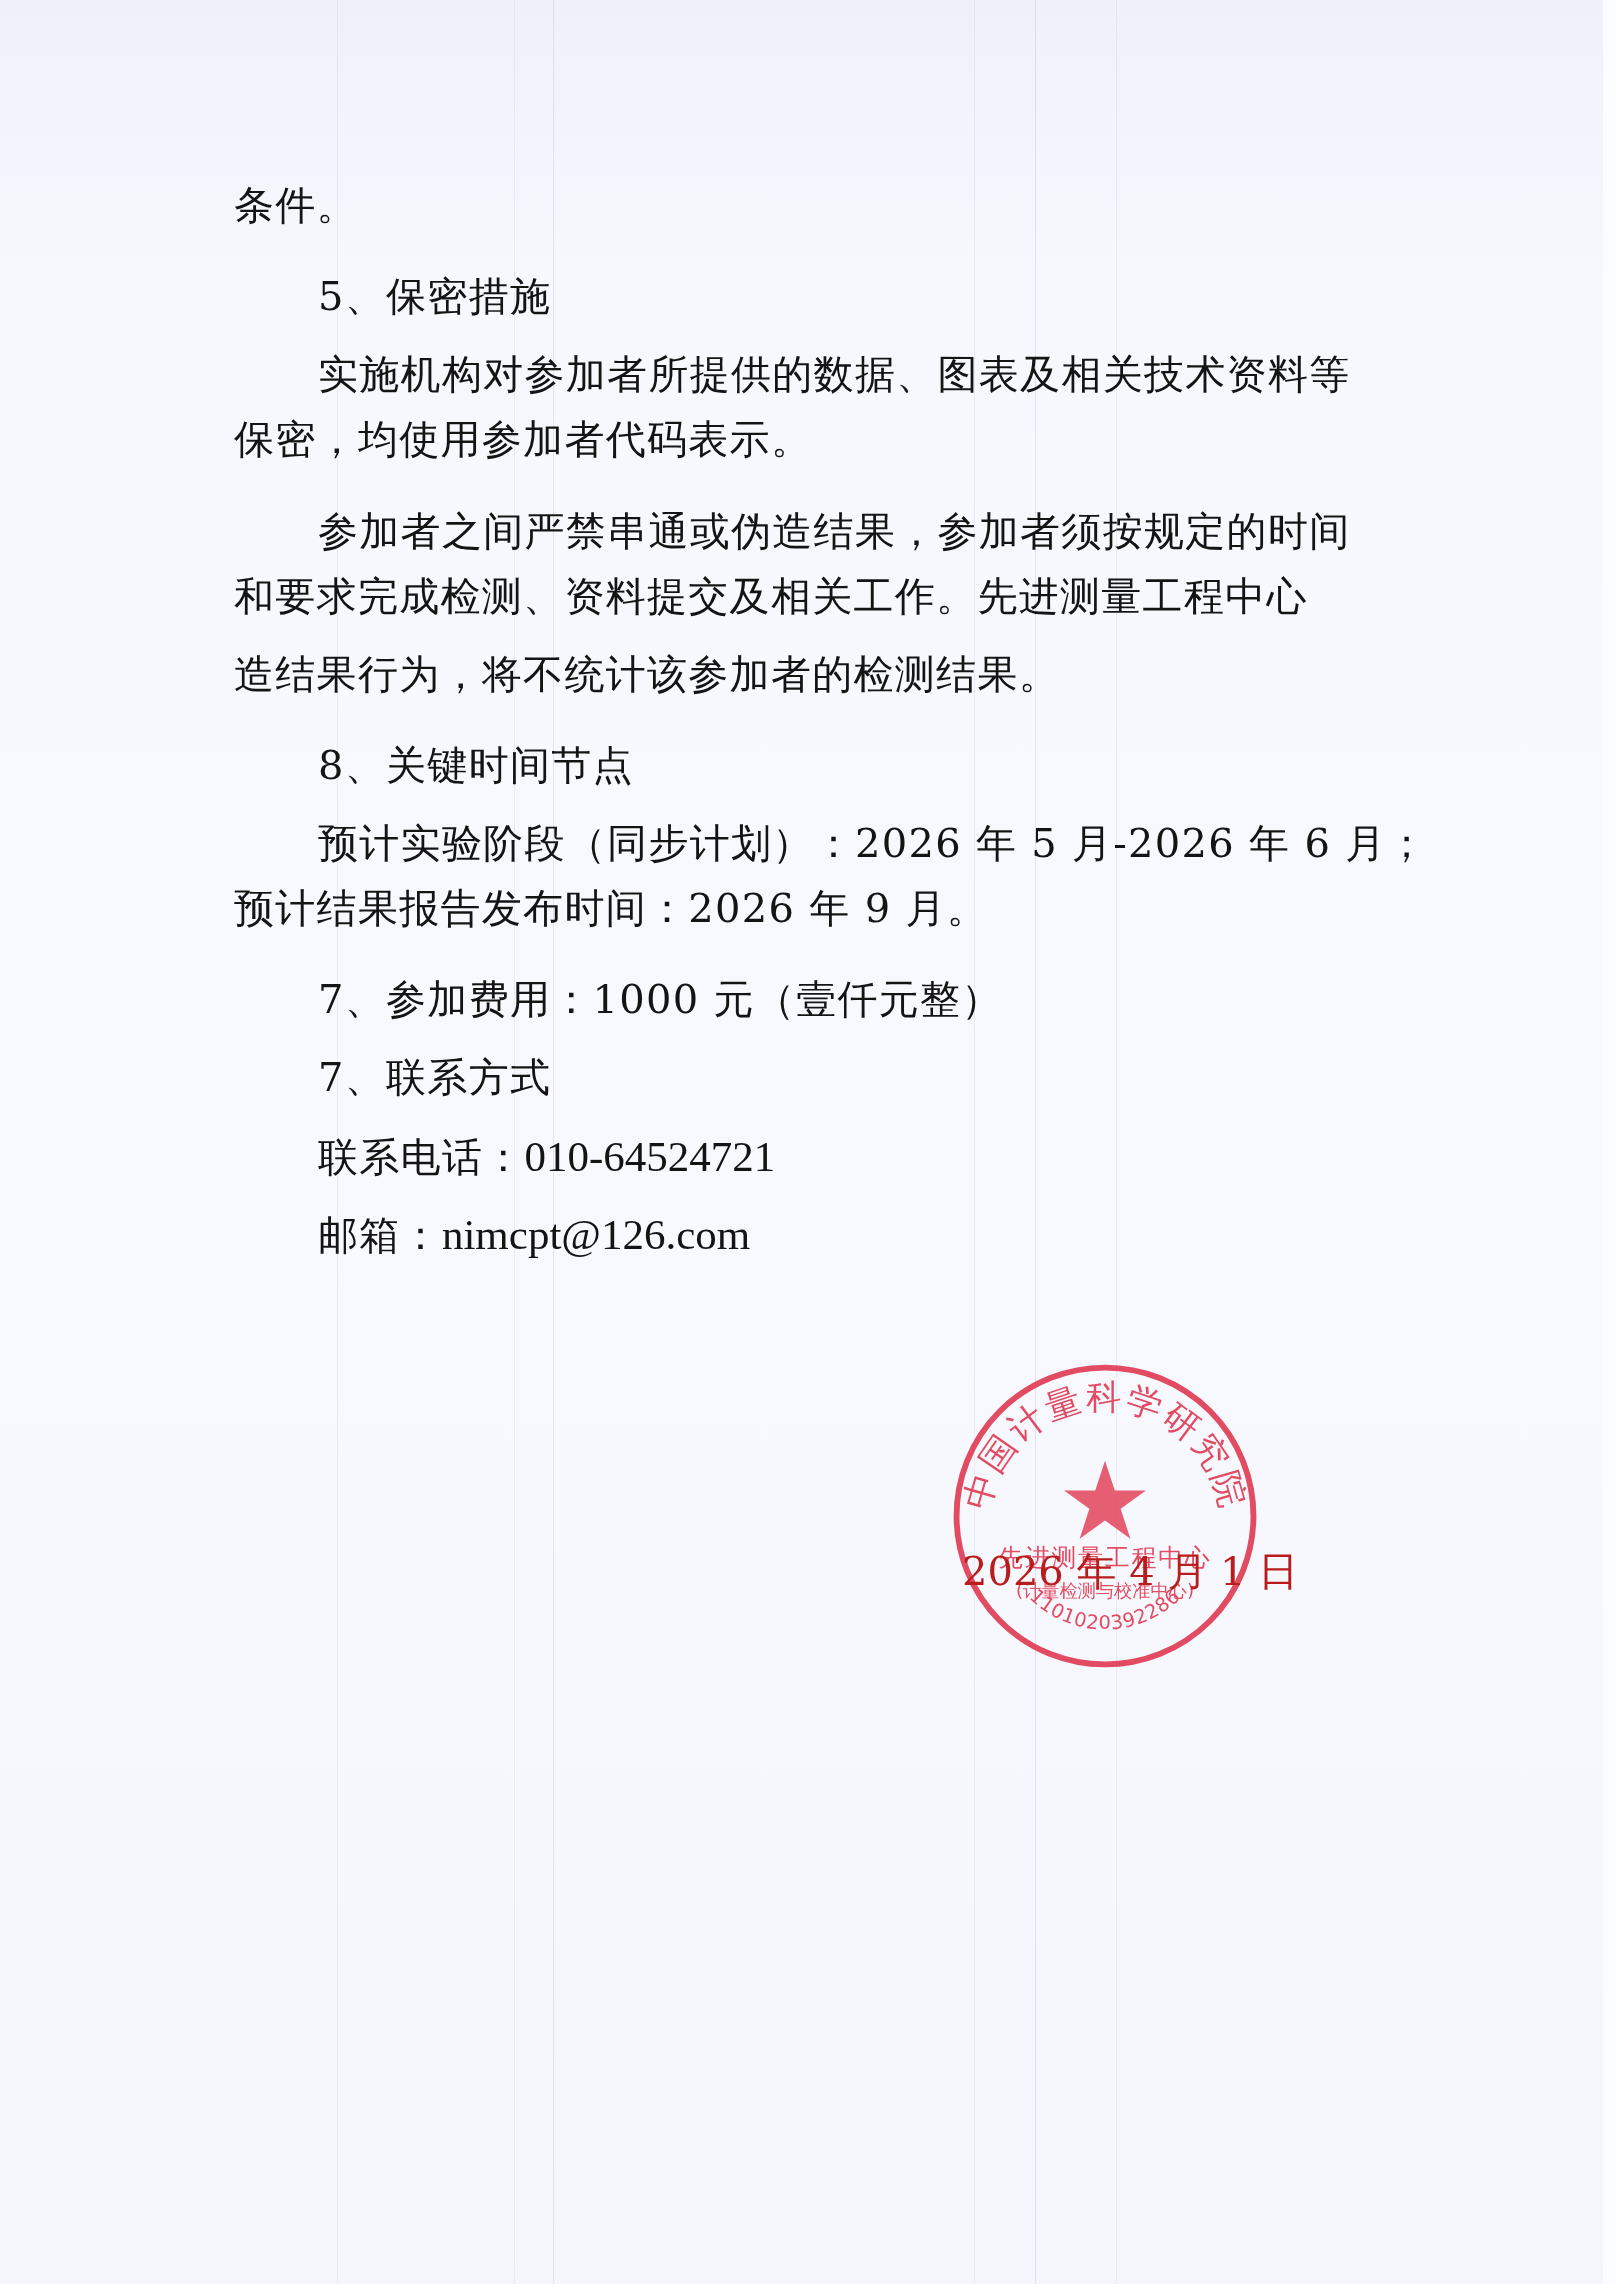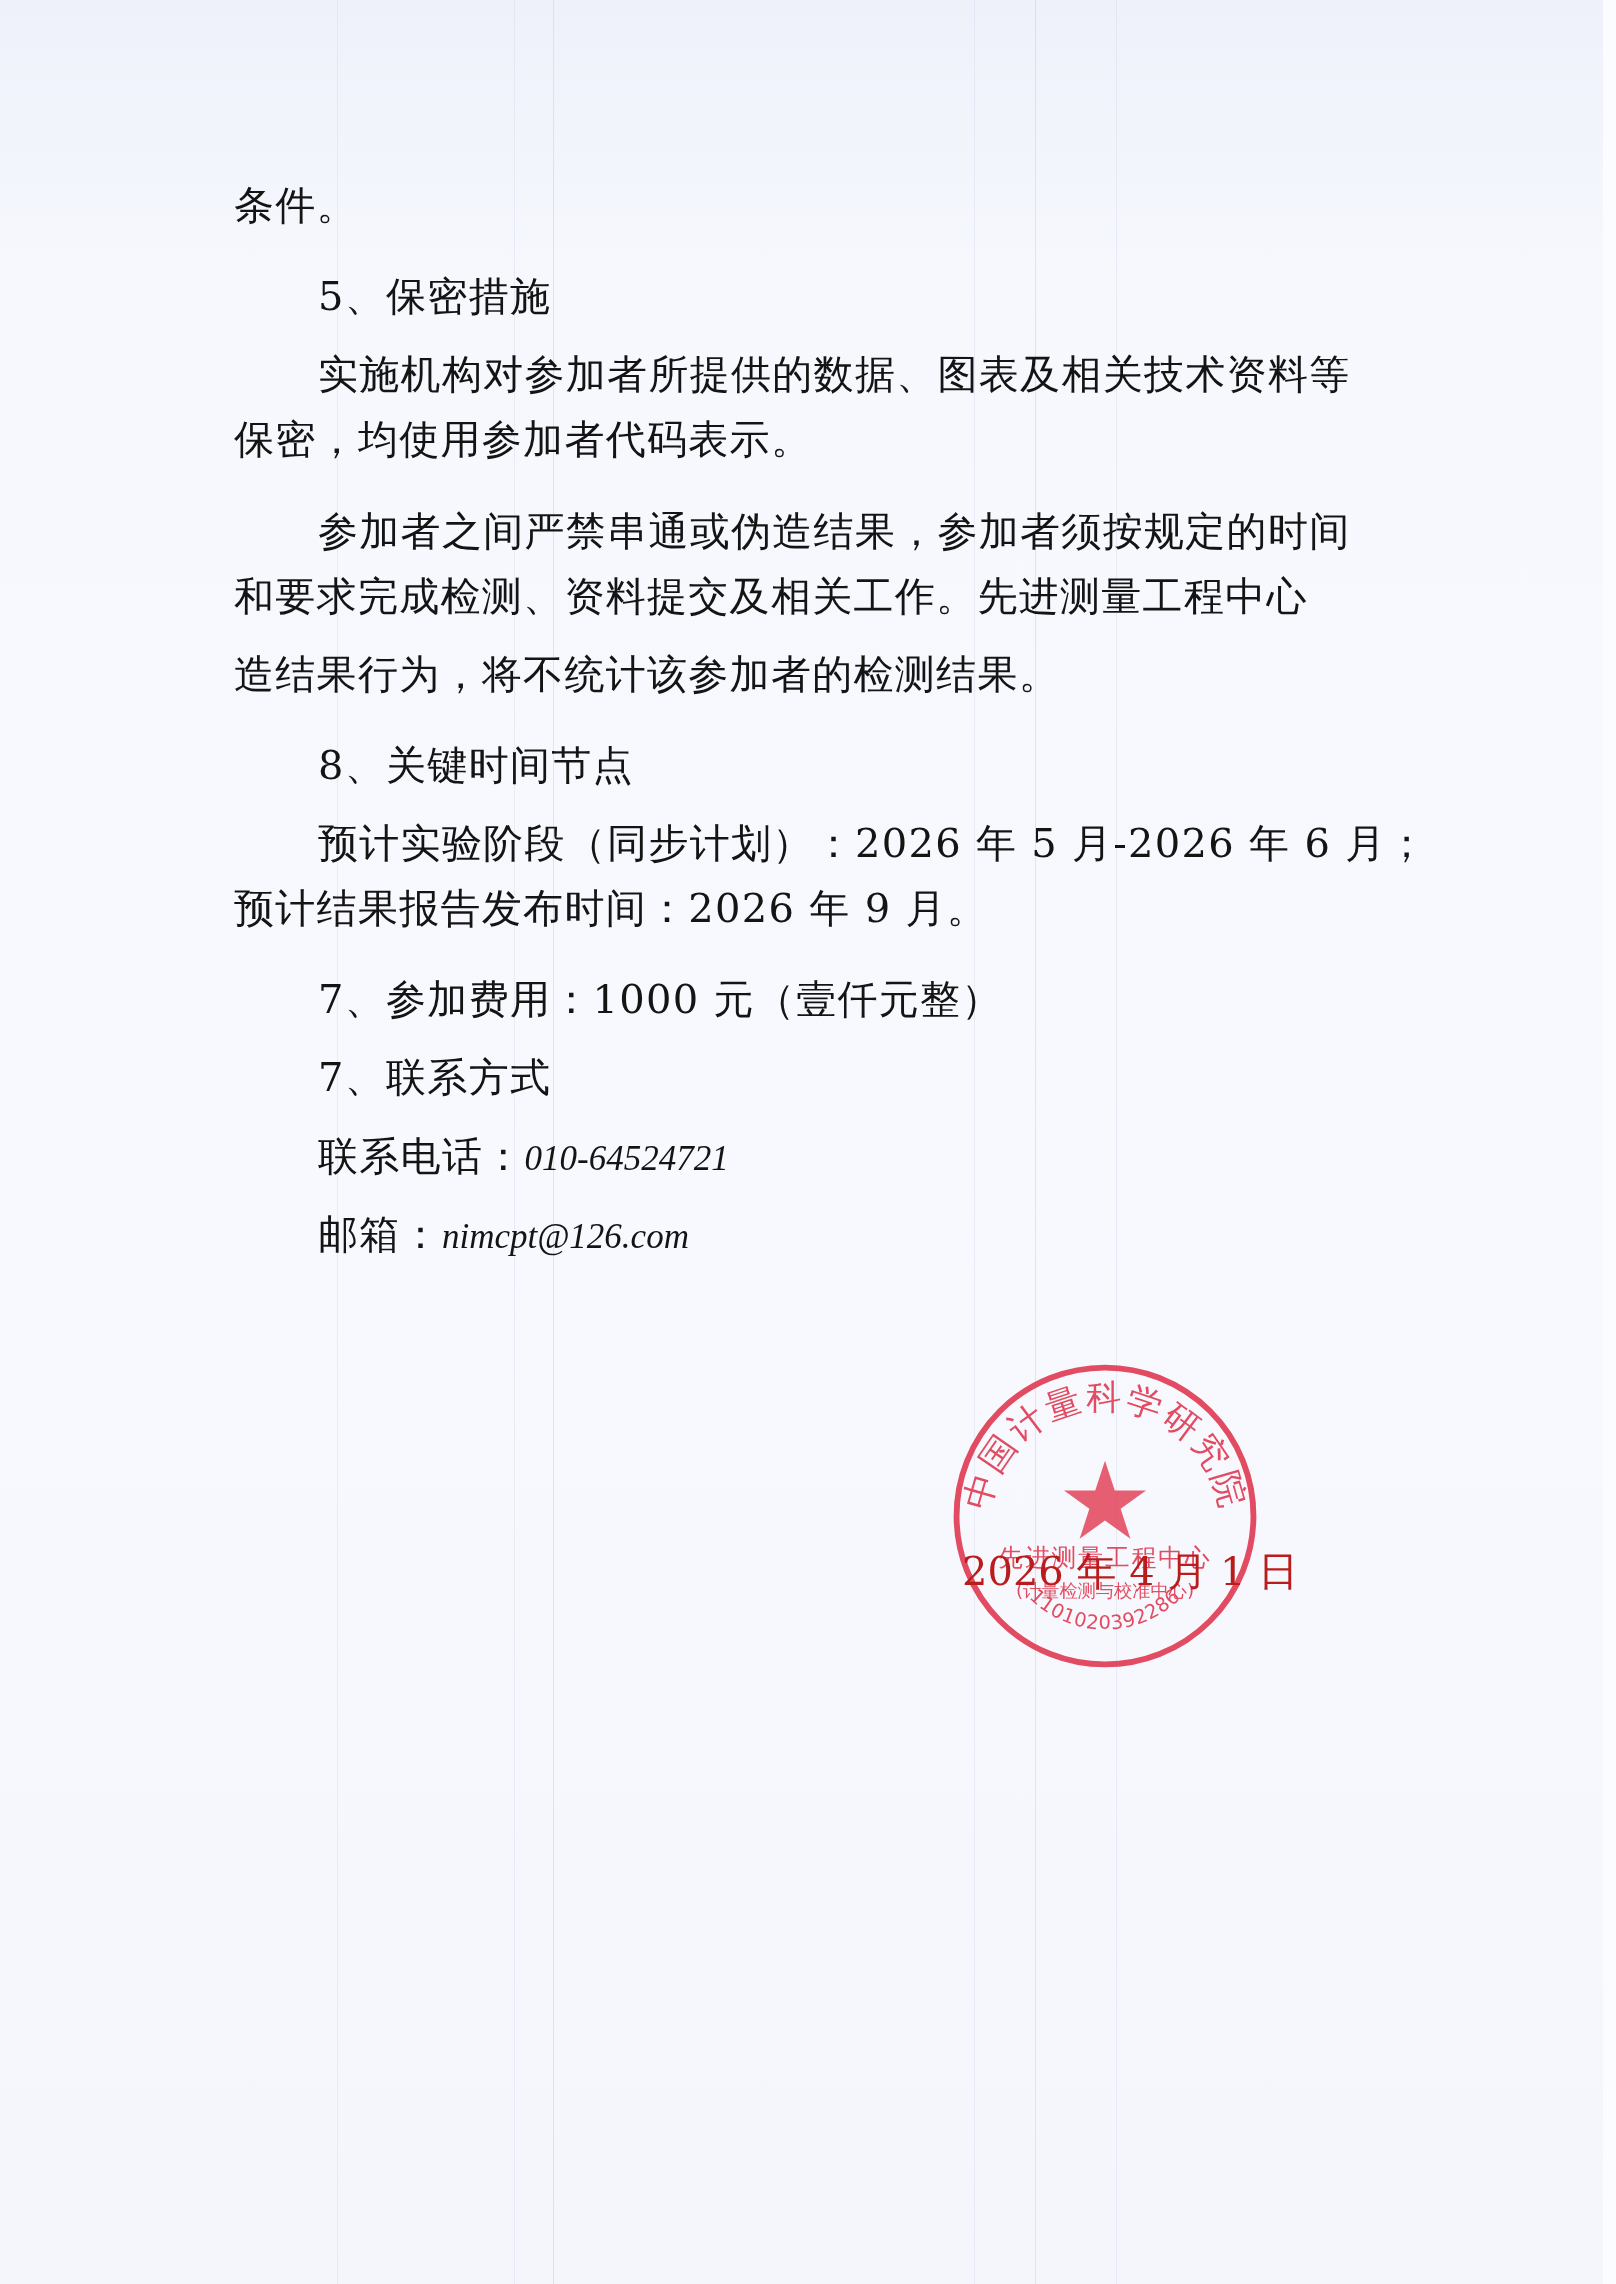--- a/index.html
+++ b/index.html
@@ -47,23 +47,22 @@
       left: 234px;
       white-space: nowrap;
       font-size: 40px;
       line-height: 49px;
       letter-spacing: 1.3px;
       text-align: center;
     }
     .line.indent { left: 318px; margin-top: 13px; }
     .latin {
       font-family: "Liberation Serif", "DejaVu Serif", serif;
-      font-size: 35px;
+      font-size: 43px;
       letter-spacing: 0;
-      font-style: italic;
     }
     .date {
       position: absolute;
       left: 962px;
       top: 1547px;
       font-size: 40px;
       line-height: 49px;
       white-space: nowrap;
       z-index: 3;
       color: #b91c1c;

